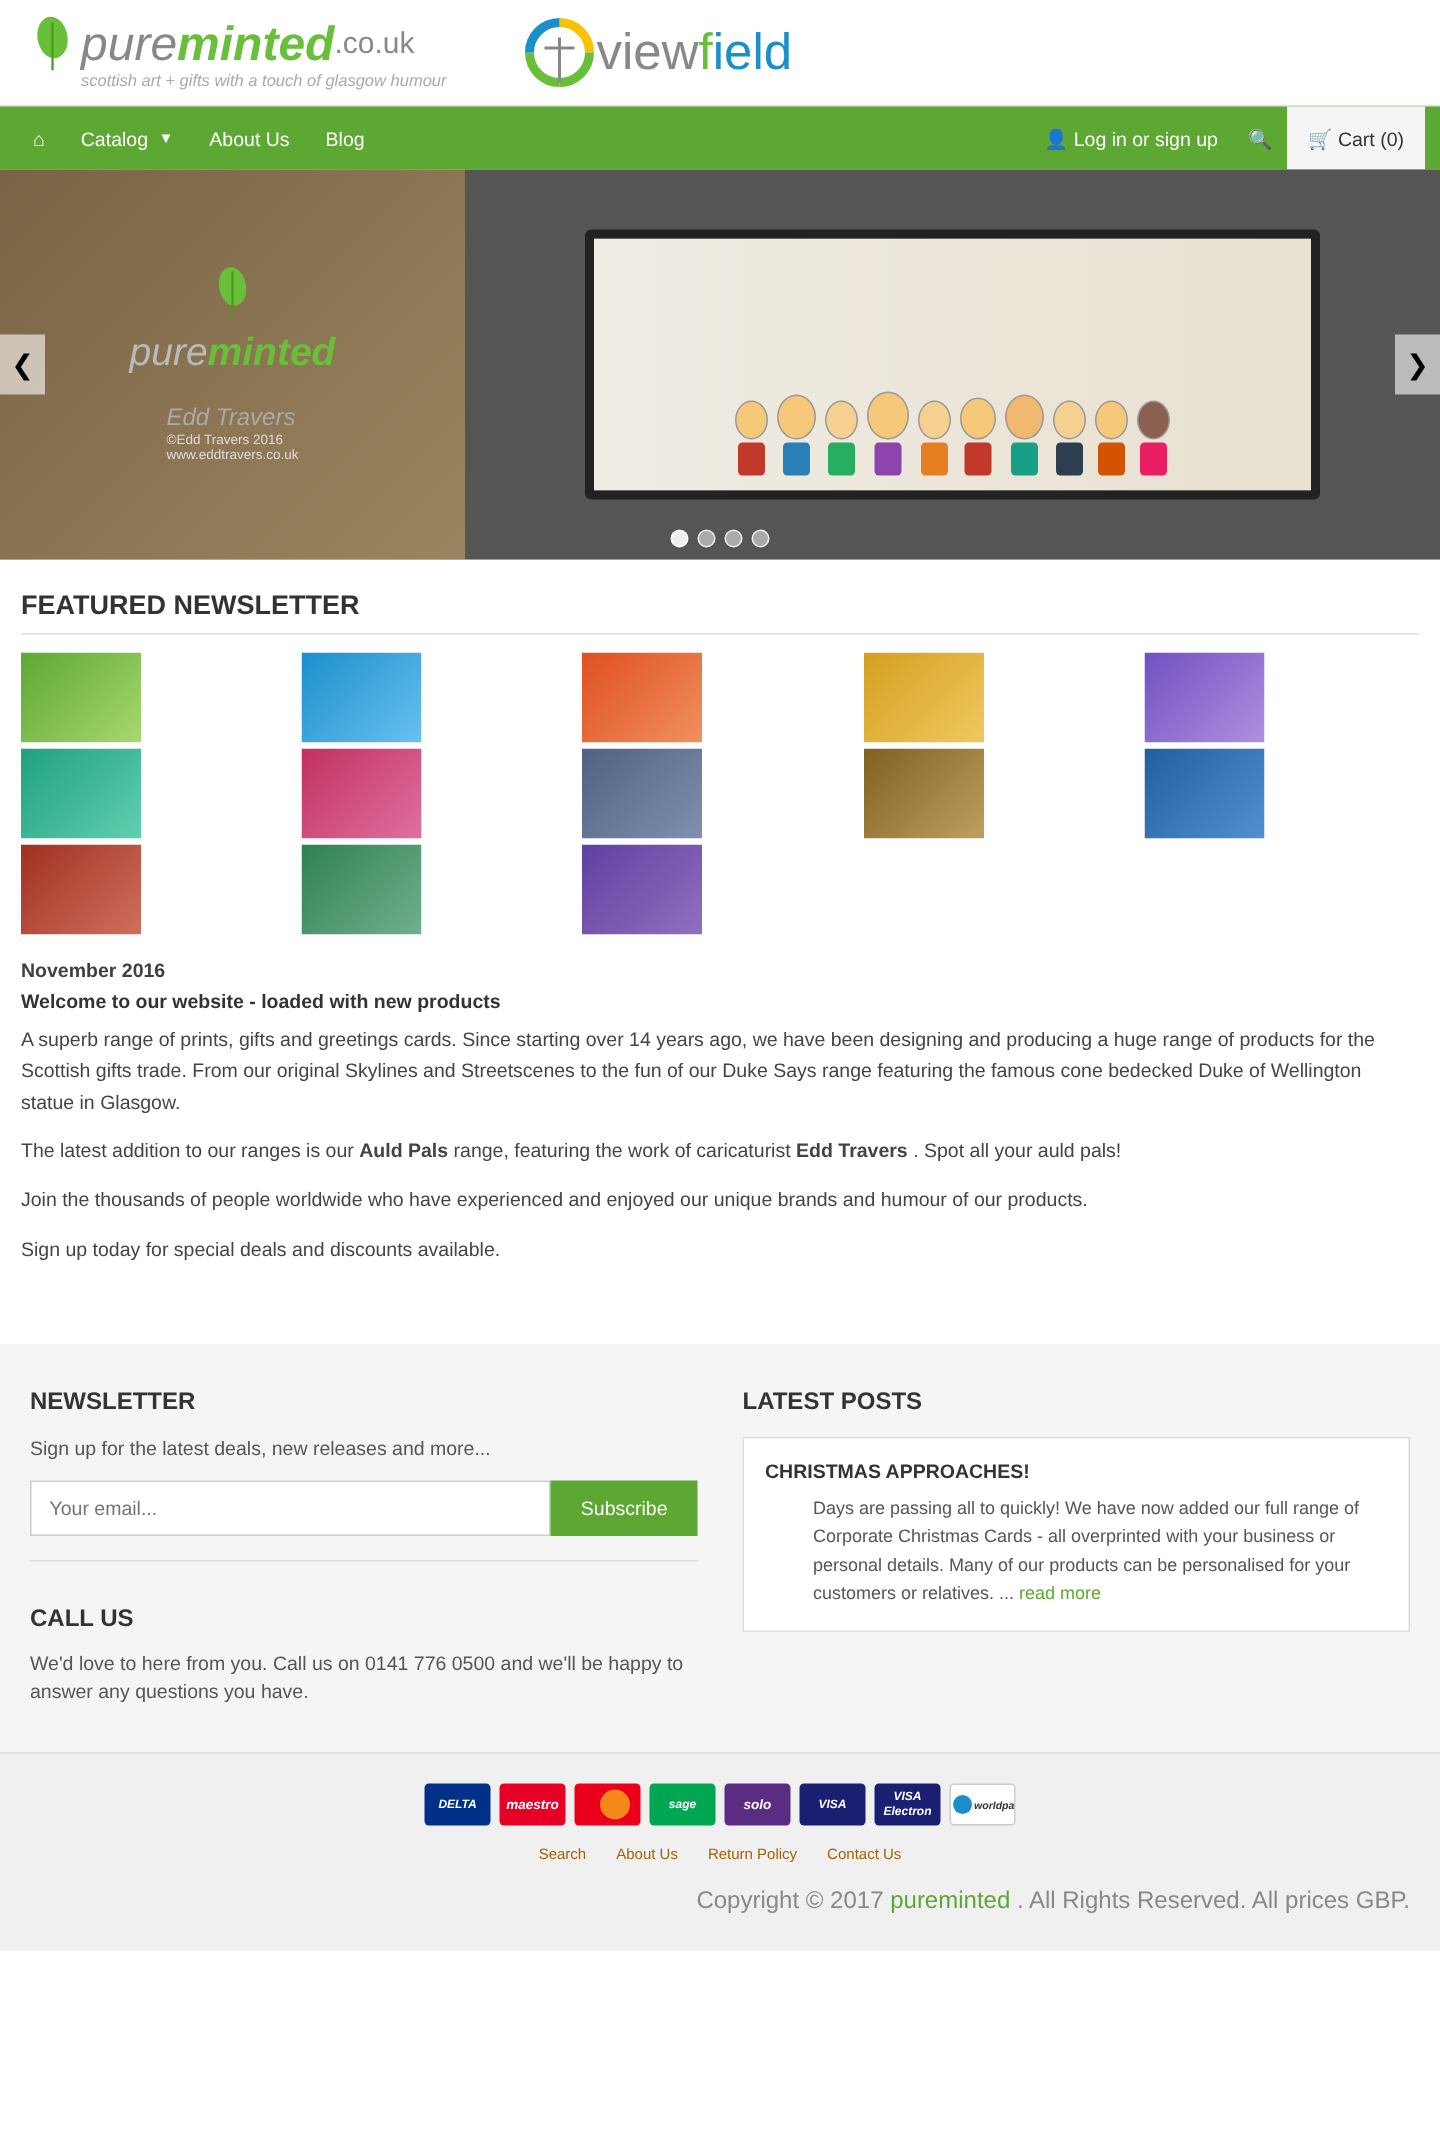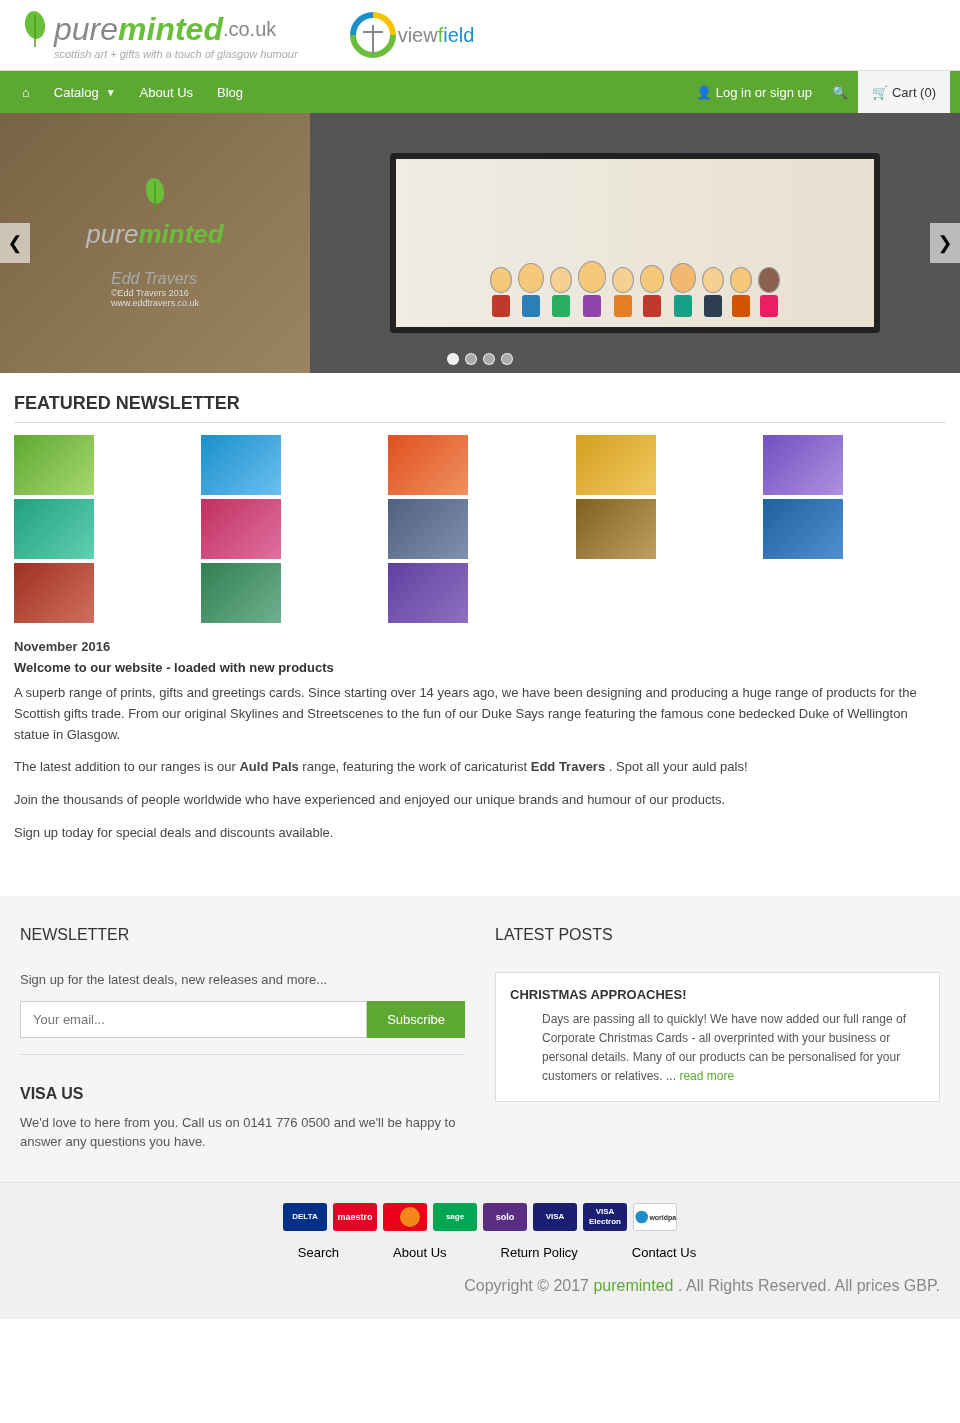--- a/index.html
+++ b/index.html
@@ -153,22 +153,22 @@
       background: #f5f5f5;
       padding: 30px 20px;
       margin-top: 20px;
       display: flex;
       gap: 30px;
     }
     .newsletter-col { flex: 1; max-width: 450px; }
     .latest-posts-col { flex: 1; }
 
     .section-title {
-      font-size: 16px; font-weight: normal; color: #333;
-      margin-bottom: 28px;
+      font-size: 16px; font-weight: bold; color: #333;
+      margin-bottom: 14px;
     }
     .newsletter-desc { color: #555; margin-bottom: 14px; font-size: 13px; }
     .newsletter-form { display: flex; gap: 0; }
     .email-input {
       flex: 1; padding: 10px 12px; border: 1px solid #ccc;
       font-size: 13px; outline: none; color: #999;
     }
     .subscribe-btn {
       background: #5da832; color: #fff; border: none;
       padding: 10px 20px; font-size: 13px; cursor: pointer;
@@ -186,41 +186,41 @@
     .post-text { font-size: 12px; color: #555; line-height: 1.6; margin-left: 32px; }
     .post-text a { color: #5da832; text-decoration: none; }
 
     
     .footer {
       background: #f0f0f0; padding: 20px;
       border-top: 1px solid #ddd;
     }
     .payment-icons {
       display: flex; align-items: center; justify-content: center;
-      gap: 6px; margin-bottom: 14px;
+      gap: 6px; margin-bottom: 14px; font-style: italic;
     }
     .payment-badge {
       width: 44px; height: 28px; border-radius: 3px;
       display: flex; align-items: center; justify-content: center;
       font-size: 8px; font-weight: bold; color: #fff;
     }
     .pb-delta { background: #003087; }
     .pb-maestro { background: #e60026; }
     .pb-mastercard { background: #eb001b; }
     .pb-sage { background: #00a651; }
     .pb-solo { background: #5a2d82; }
     .pb-visa { background: #1a1f71; }
     .pb-visaelectron { background: #1a1f71; }
     .pb-worldpay { background: #fff; color: #333; border: 1px solid #ccc; }
 
     .footer-links {
       display: flex; justify-content: center; gap: 20px;
       margin-bottom: 12px; flex-wrap: wrap;
     }
-    .footer-links a { color: #000000; text-decoration: none; font-size: 13px; margin-left: 34px; }
+    .footer-links a { color: #a16207; text-decoration: none; font-size: 10px; }
 
     .footer-copy {
       text-align: right; color: #888; font-size: 16px; line-height: 1.7;
     }
     .footer-copy a { color: #5da832; text-decoration: none; }
     .footer-secure {
       text-align: center; font-size: 12px; color: #5da832;
     }
     .footer-secure a { color: #5da832; }
 
@@ -247,21 +247,21 @@
 
     <div class="logo-viewfield" style="margin-left:30px;">
       <svg width="50" height="50" viewBox="0 0 50 50">
         <path d="M25,5 A20,20 0 0,1 45,25" fill="none" stroke="#f7c200" stroke-width="6"></path>
         <path d="M45,25 A20,20 0 0,1 25,45" fill="none" stroke="#6abf3a" stroke-width="6"></path>
         <path d="M25,45 A20,20 0 0,1 5,25" fill="none" stroke="#6abf3a" stroke-width="6"></path>
         <path d="M5,25 A20,20 0 0,1 25,5" fill="none" stroke="#1a8fcb" stroke-width="6"></path>
         <line x1="25" y1="15" x2="25" y2="45" stroke="#888" stroke-width="2"></line>
         <line x1="15" y1="22" x2="35" y2="22" stroke="#888" stroke-width="2"></line>
       </svg>
-      <span style="font-size:20px;color:#888;">view<span style="color:#6abf3a;">f</span><span style="color:#1a8fcb;">ield</span></span>
+      <span style="font-size:34px;color:#888;">view<span style="color:#6abf3a;">f</span><span style="color:#1a8fcb;">ield</span></span>
     </div>
   </div>
 </div>
 
 <nav class="navbar">
   <a class="nav-item nav-home" href="#">⌂</a>
   <a class="nav-item nav-catalog" href="#">
     <span>Catalog</span>
     <span class="dropdown-arrow">▼</span>
   </a>
@@ -438,21 +438,21 @@
     <div>
       <h3 class="section-title">NEWSLETTER</h3>
       <p class="newsletter-desc">Sign up for the latest deals, new releases and more...</p>
       <div class="newsletter-form">
         <input class="email-input" type="email" placeholder="Your email..." style="">
         <button class="subscribe-btn">Subscribe</button>
       </div>
     </div>
     <hr class="divider-line">
     <div class="call-us-section">
-      <h3 class="call-us-title">VISA US</h3>
+      <h3 class="call-us-title">CALL US</h3>
       <p class="call-us-text">We'd love to here from you. Call us on 0141 776 0500 and we'll be happy to answer any questions you have.</p>
     </div>
   </div>
 
   <div class="latest-posts-col">
     <h3 class="section-title">LATEST POSTS</h3>
     <div class="post-card">
       <p class="post-title">CHRISTMAS APPROACHES!</p>
       <p class="post-text">
         <span>Days are passing all to quickly!  We have now added our full range of Corporate Christmas Cards - all overprinted with your business or personal details.  Many of our products can be personalised for your customers or relatives.    ...</span>

